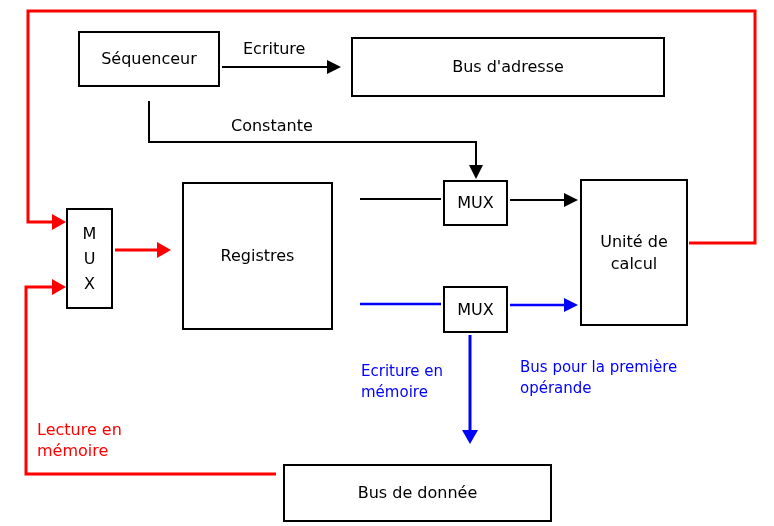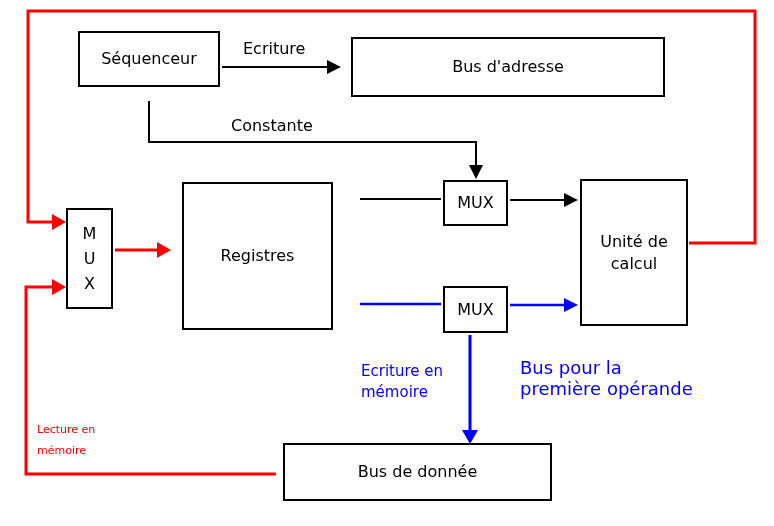--- a/index.html
+++ b/index.html
@@ -43,36 +43,36 @@
   }
   .node-sequenceur { left: 78px;  top: 31px;  width: 142px; height: 56px; }
   .node-bus-adresse{ left: 343px; top: 37px;  width: 314px; height: 60px; margin-left: 8px; }
   .node-mux-left   { left: 66px;  top: 208px; width: 47px;  height: 101px;
                      flex-direction: column; line-height: 25px; }
   .node-registres  { left: 182px; top: 182px; width: 151px; height: 148px; }
   .node-mux-upper  { left: 443px; top: 180px; width: 65px;  height: 46px; }
   .node-mux-lower  { left: 443px; top: 286px; width: 65px;  height: 47px; }
   .node-unite      { left: 580px; top: 179px; width: 108px; height: 147px;
                      padding: 0 10px; line-height: 22px; }
-  .node-bus-donnee { left: 283px; top: 443px; width: 269px; height: 58px; }
+  .node-bus-donnee { left: 283px; top: 464px; width: 269px; height: 58px; }
 
   .edge-label {
     position: absolute;
     font-size: 16px;
     line-height: 21px;
     white-space: nowrap;
   }
   .edge-label.wrap { white-space: normal; }
   .lbl-adresse   { left: 243px; top: 38px; }
   .lbl-constante { left: 231px; top: 115px; }
   .lbl-ecriture  { left: 361px; top: 361px; width: 105px; font-size: 15px;
                    color: var(--c-blue, #0000ff); }
-  .lbl-bus-premiere { left: 520px; top: 357px; width: 185px; font-size: 18px;
+  .lbl-bus-premiere { left: 520px; top: 357px; width: 185px; font-size: 15px;
                    color: var(--c-blue, #0000ff); }
-  .lbl-lecture   { left: 37px;  top: 419px; width: 105px; font-size: 11px;
+  .lbl-lecture   { left: 37px;  top: 419px; width: 105px; font-size: 16px;
                    color: var(--c-red, #ff0000); }
 </style>
 </head>
 <body>
 
 <div id="stage">
 
   <svg id="wires" viewBox="0 0 774 526" xmlns="http://www.w3.org/2000/svg">
 
     <path class="wire stroke-red" stroke-width="3" d="M689 243 H755 V11 H28 V222 H52"></path>

